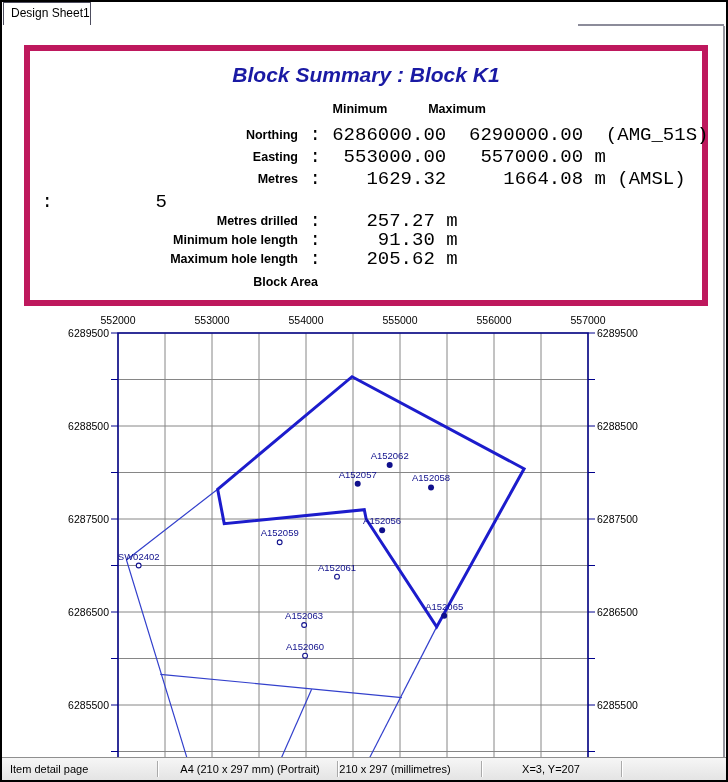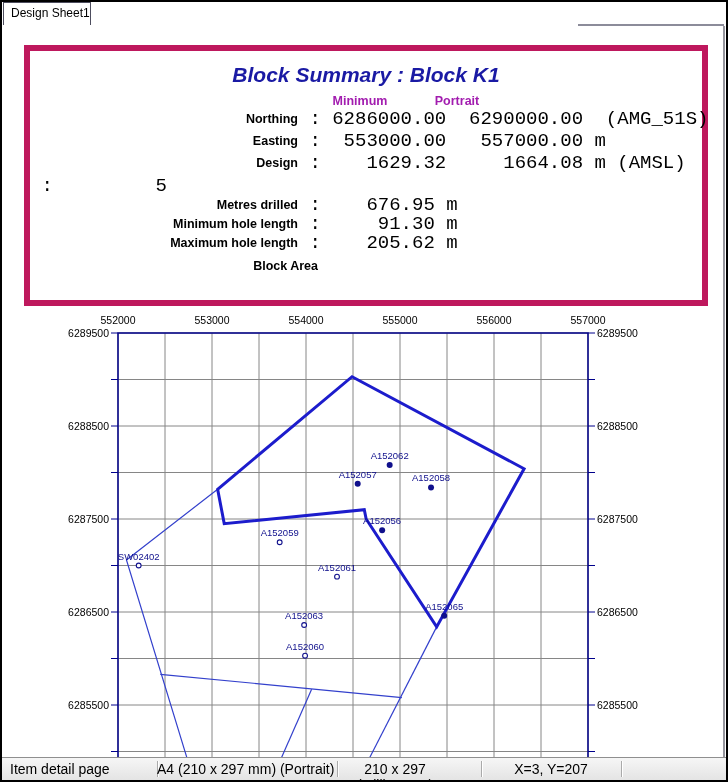--- a/index.html
+++ b/index.html
@@ -18,81 +18,81 @@
   }
   
   #panel{
     position:absolute;left:22px;top:43px;width:684px;height:261px;background:#fff;
     border:6px solid #be185d;box-sizing:border-box;z-index:3;
   }
   #panel-title{
     margin-top:12px;text-align:center;font-size:21px;font-weight:bold;font-style:italic;
     color:#1a1aa4;
   }
-  .hdr-row{position:relative;height:16px;margin-top:7px;font-size:12.5px;font-weight:bold;color:#a21caf;}
+  .hdr-row{position:relative;height:16px;margin-top:15px;font-size:12.5px;font-weight:bold;color:#000000;}
   .hdr-min{position:absolute;left:291px;width:78px;text-align:center;}
   .hdr-max{position:absolute;left:388px;width:78px;text-align:center;}
   .srow{display:flex;height:16px;font-size:12.5px;line-height:16px;}
   .srow .lbl{width:268px;text-align:right;font-weight:bold;color:#000;flex:none;}
   .srow.area .lbl{width:288px;}
   .mono{font-family:"Liberation Mono","DejaVu Sans Mono",monospace;font-size:19px;white-space:pre;color:#000;}
-  .mt9{margin-top:1px}.mt6{margin-top:6px}.mt7{margin-top:7px}.mt3{margin-top:3px}
+  .mt9{margin-top:9px}.mt6{margin-top:6px}.mt7{margin-top:7px}.mt3{margin-top:3px}
   
   #map-svg{position:absolute;left:0;top:0;z-index:1;}
   #right-rule{position:absolute;left:721px;top:24px;width:2px;height:732px;background:#96969e;z-index:2;}
   
   #statusbar{
     position:absolute;left:0;bottom:0;width:724px;height:22px;z-index:7;
     background:linear-gradient(#f6f6f6,#e4e4e4);border-top:1px solid #8f8f8f;
-    font-size:14px;color:#000;
+    font-size:11px;color:#000;
   }
   .sb-sep{position:absolute;top:3px;height:16px;width:1px;background:#aaa;box-shadow:1px 0 0 #fff;}
   .sb-item{position:absolute;top:3px;height:16px;line-height:16px;}
   #sb0{left:8px;}
-  #sb1{left:155px;width:206px;text-align:left;}
+  #sb1{left:145px;width:206px;text-align:center;}
   #sb2{left:335px;width:116px;text-align:center;}
   #sb3{left:479px;width:140px;text-align:center;}
 </style>
 </head>
 <body>
 
 <div id="window">
 
   <div id="tabstrip">
     <div class="tab">Design Sheet1</div>
   </div>
   <div id="strip-line"></div>
 
   <div id="panel">
     <div id="panel-title">Block Summary : Block K1</div>
 
     <div class="hdr-row">
       <span class="hdr-min">Minimum</span>
-      <span class="hdr-max">Portrait</span>
+      <span class="hdr-max">Maximum</span>
     </div>
 
     <div class="srow mt9">
       <span class="lbl">Northing</span>
       <span class="mono"> : 6286000.00  6290000.00  (AMG_51S)</span>
     </div>
     <div class="srow mt6">
       <span class="lbl">Easting</span>
       <span class="mono"> :  553000.00   557000.00 m</span>
     </div>
     <div class="srow mt6">
-      <span class="lbl">Design</span>
+      <span class="lbl">Metres</span>
       <span class="mono"> :    1629.32     1664.08 m (AMSL)</span>
     </div>
 
     <div class="srow mt7">
       <span class="mono"> :         5</span>
     </div>
     <div class="srow mt3">
       <span class="lbl">Metres drilled</span>
-      <span class="mono"> :    676.95 m</span>
+      <span class="mono"> :    257.27 m</span>
     </div>
     <div class="srow mt3">
       <span class="lbl">Minimum hole length</span>
       <span class="mono"> :     91.30 m</span>
     </div>
     <div class="srow mt3">
       <span class="lbl">Maximum hole length</span>
       <span class="mono"> :    205.62 m</span>
     </div>
 

